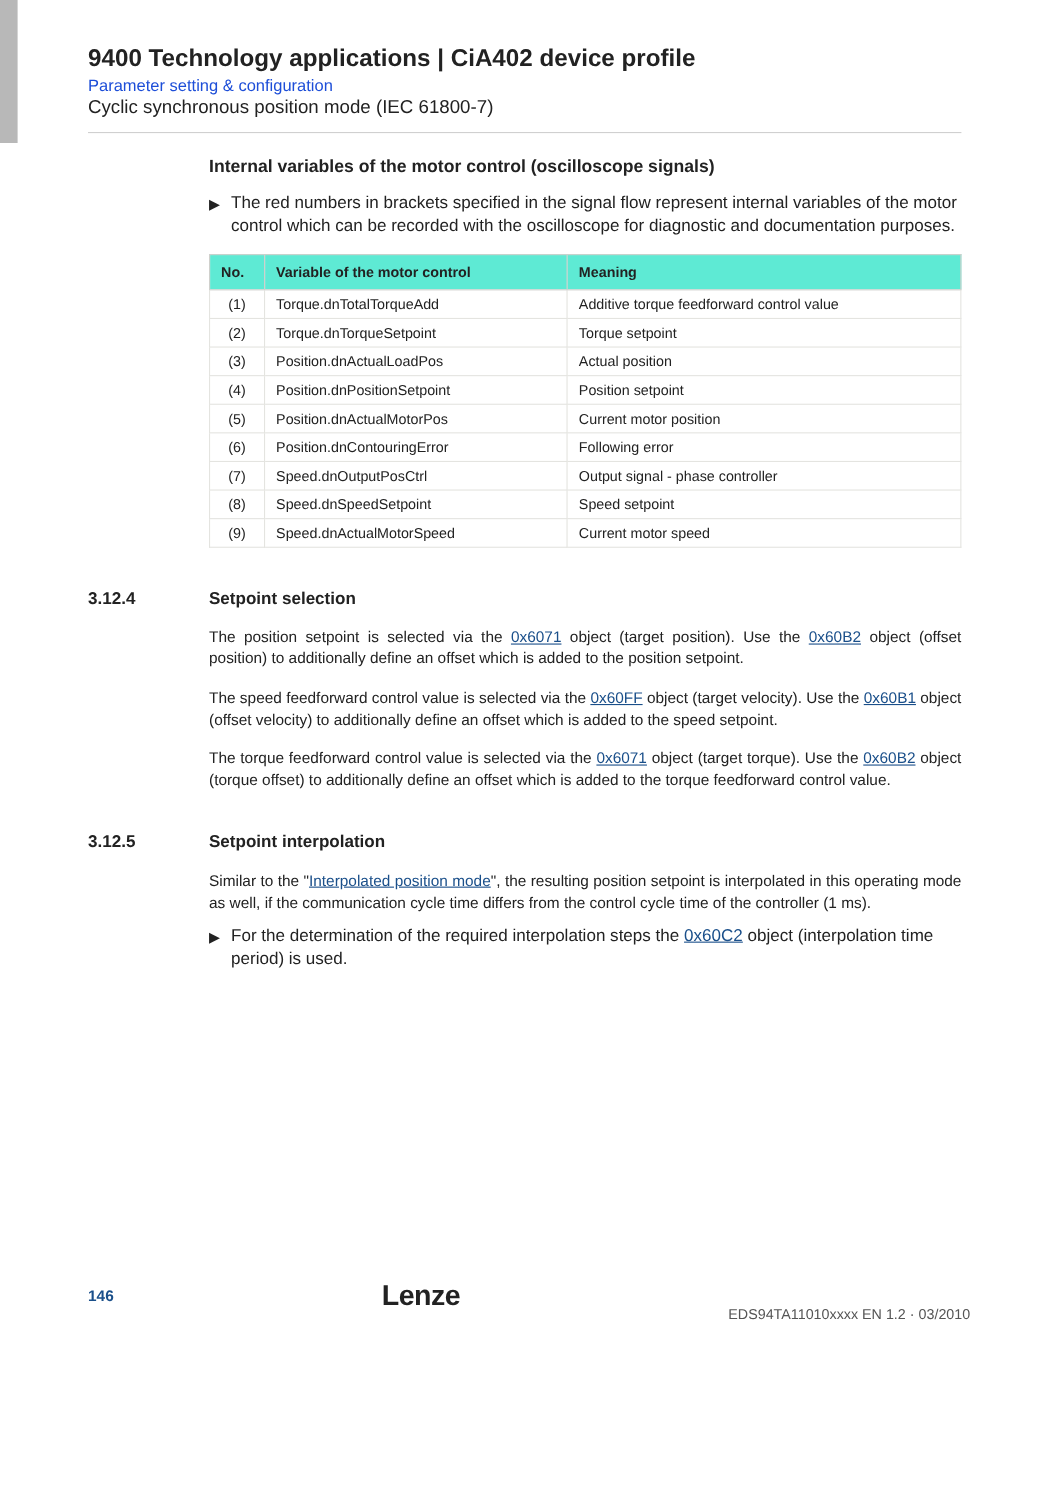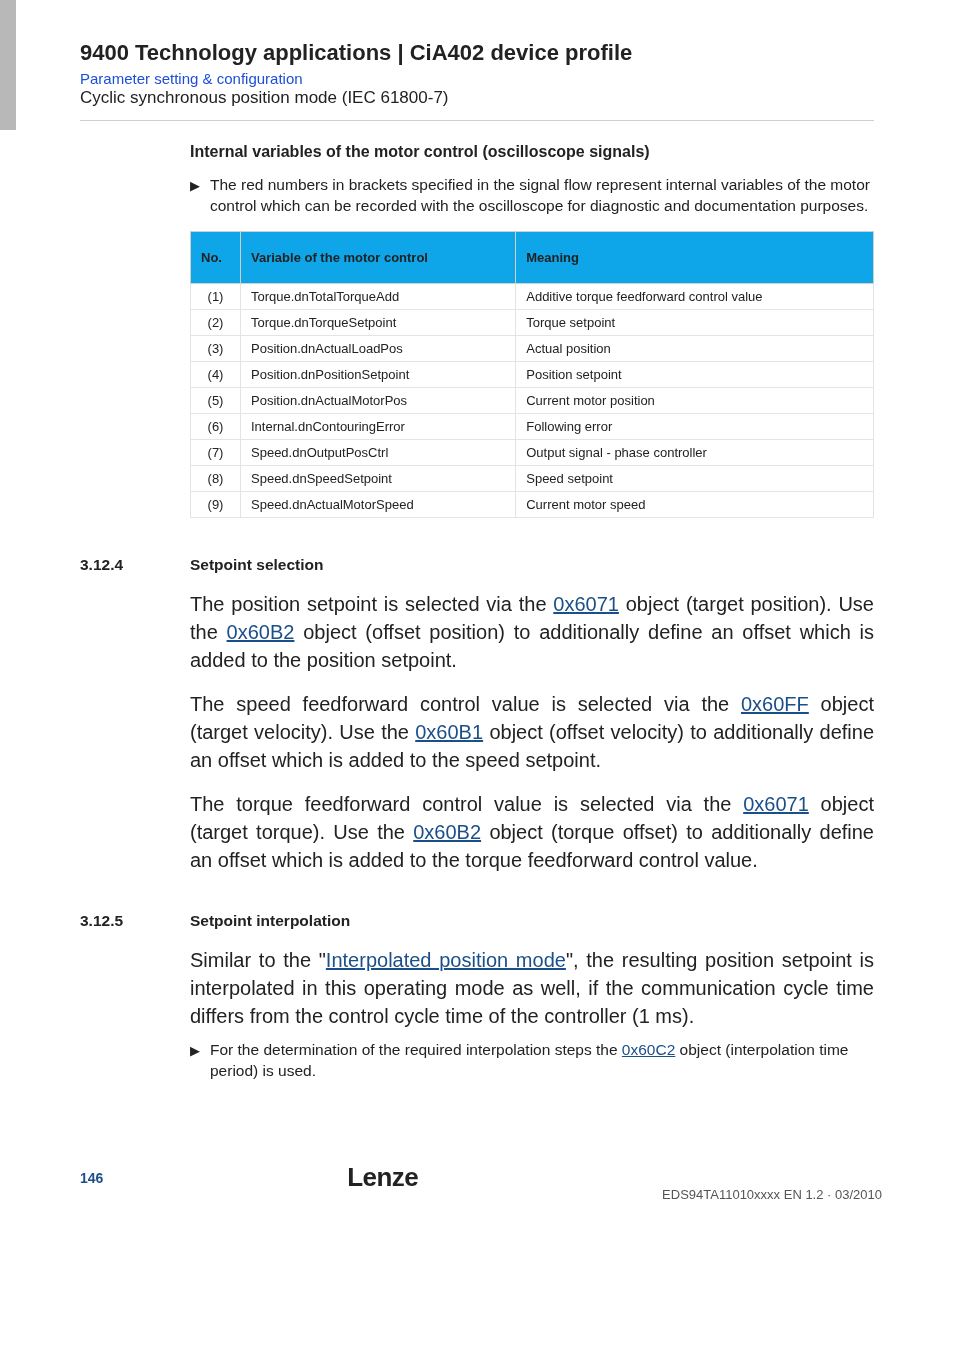--- a/index.html
+++ b/index.html
@@ -10,27 +10,27 @@
   .h-title { font-size: 22px; font-weight: 700; margin-bottom: 4px; }
   .h-sub1 { font-size: 15px; color: #1d4ed8; margin-bottom: 1px; }
   .h-sub2 { font-size: 17px; color: #222; }
   .hr { border: none; border-top: 1px solid #d0d0d0; margin: 12px 0 0 0; }
   .content { padding: 22px 80px 0 80px; }
   .subhead { font-size: 16px; font-weight: 700; margin-bottom: 14px; margin-left: 110px; }
   .bullet-row { display: flex; margin-left: 110px; margin-bottom: 14px; }
   .bullet-icon { flex: 0 0 20px; font-size: 13px; padding-top: 3px; }
   .bullet-text { font-size: 15.5px; line-height: 1.35; }
   .tbl { width: calc(100% - 110px); margin-left: 110px; border-collapse: collapse; font-size: 13px; }
-  .tbl th { background: #0ea5e9; text-align: left; padding: 18px 10px; font-weight: 700; border: 1px solid #d0d0cc; }
+  .tbl th { background: #5eead4; text-align: left; padding: 8px 10px; font-weight: 700; border: 1px solid #d0d0cc; }
   .tbl td { padding: 5px 10px; border: 1px solid #e4e4e0; }
   .tbl td.no { text-align: center; width: 50px; }
   .sec-row { display: flex; margin-top: 38px; }
   .sec-num { width: 110px; font-size: 15.5px; font-weight: 700; flex-shrink: 0; }
   .sec-title { font-size: 15.5px; font-weight: 700; }
-  .para { margin-left: 110px; margin-top: 16px; font-size: 20px; line-height: 1.4; text-align: justify; }
+  .para { margin-left: 110px; margin-top: 16px; font-size: 14px; line-height: 1.4; text-align: justify; }
   .link { color: #1a4f8a; text-decoration: underline; }
   .footer { position: absolute; bottom: 48px; left: 80px; right: 72px; display: flex; align-items: center; justify-content: space-between; }
   .page-num { font-size: 14px; font-weight: 700; color: #1a4f8a; }
   .brand { font-size: 26px; font-weight: 800; letter-spacing: -0.5px; }
   .docref { font-size: 13px; color: #555; margin-top: 34px; }
 </style>
 </head>
 <body>
 
 <div class="page">
@@ -81,21 +81,21 @@
             <td>Position.dnPositionSetpoint</td>
             <td>Position setpoint</td>
           </tr>
         <tr>
             <td class="no">(5)</td>
             <td>Position.dnActualMotorPos</td>
             <td>Current motor position</td>
           </tr>
         <tr>
             <td class="no">(6)</td>
-            <td>Internal.dnContouringError</td>
+            <td>Position.dnContouringError</td>
             <td>Following error</td>
           </tr>
         <tr>
             <td class="no">(7)</td>
             <td>Speed.dnOutputPosCtrl</td>
             <td>Output signal - phase controller</td>
           </tr>
         <tr>
             <td class="no">(8)</td>
             <td>Speed.dnSpeedSetpoint</td>

